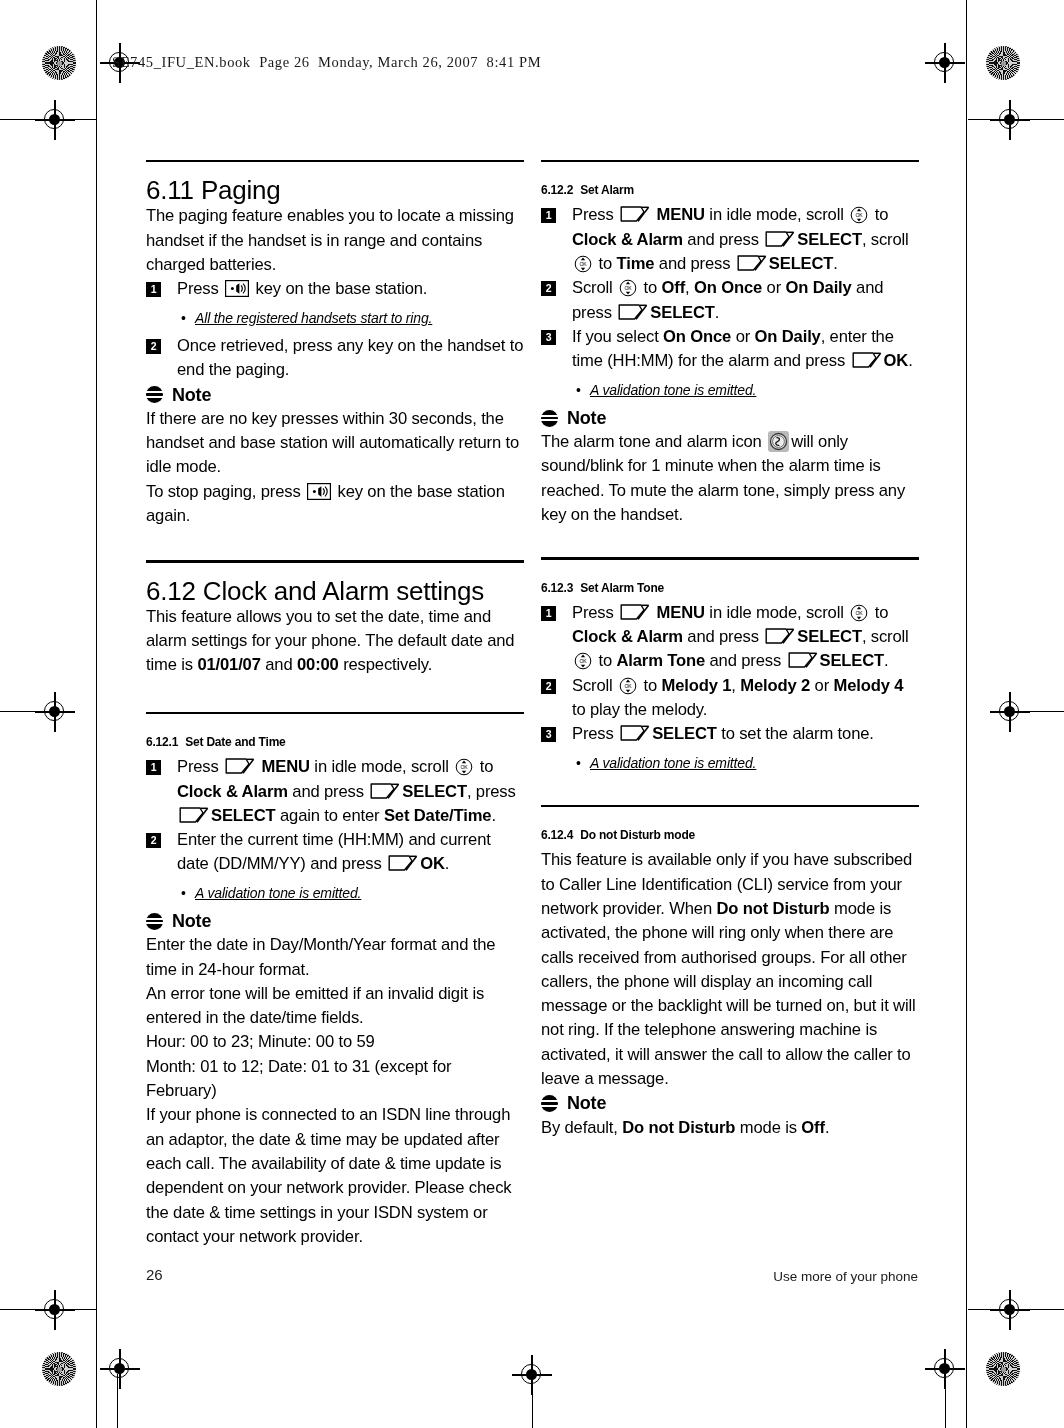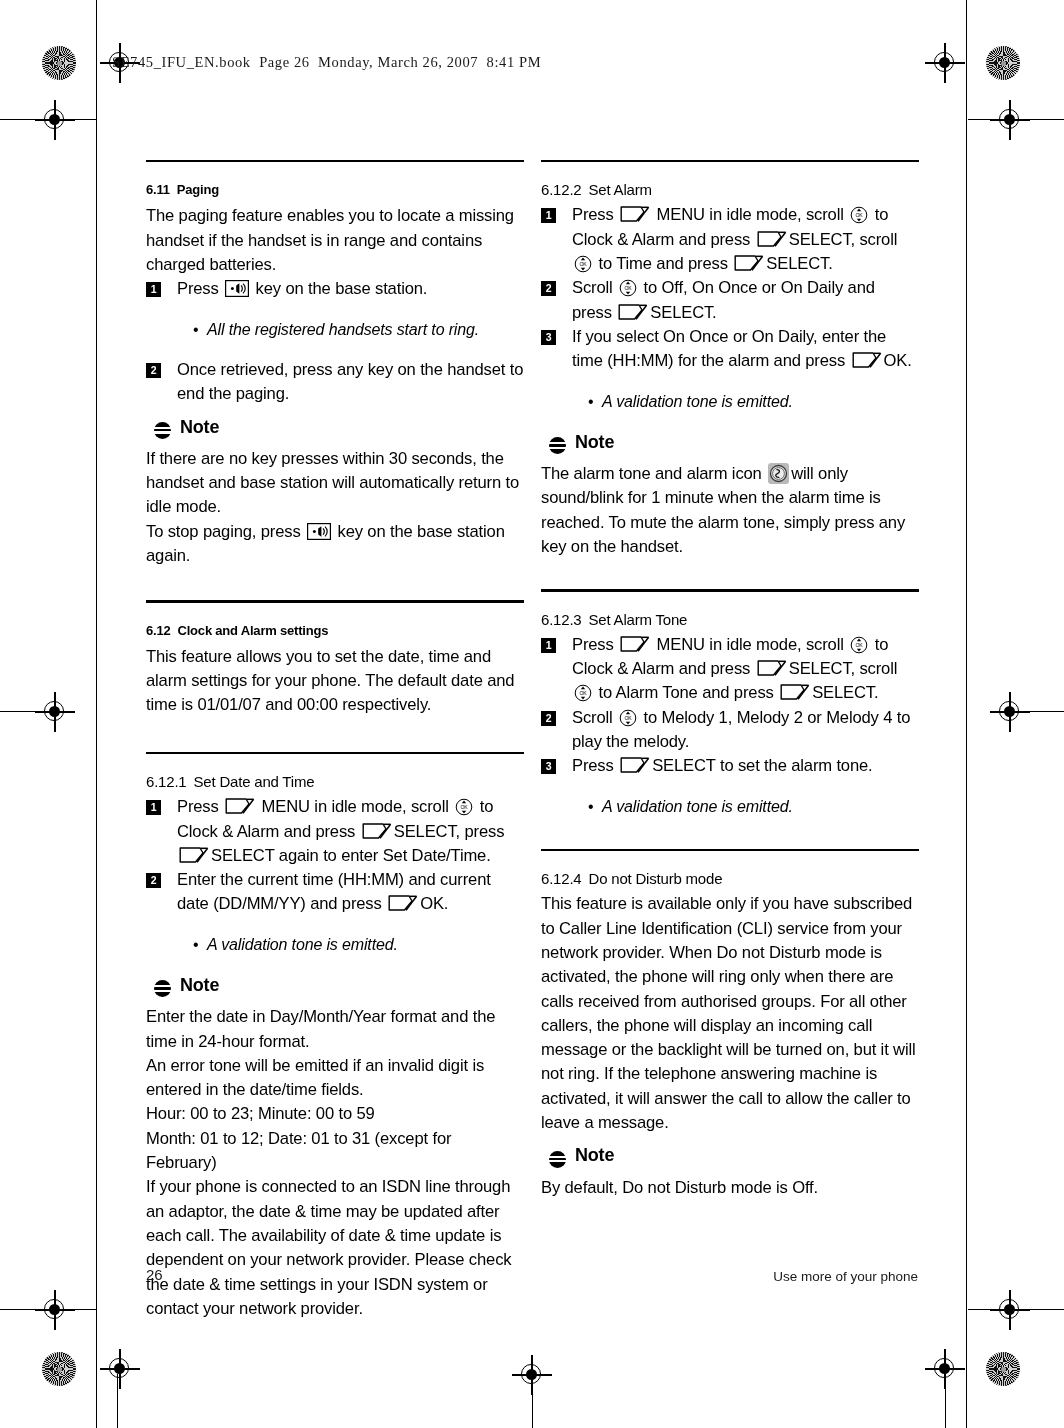--- a/index.html
+++ b/index.html
@@ -98,28 +98,28 @@
   .col-right { left: 541px; top: 160px; }
 
   .rule {
     height: 2.2px;
     background: #000;
     margin-bottom: 16px;
   }
   .rule.mid { margin-top: 14px; margin-bottom: 16px; }
 
   h2.sec {
-    font-size: 13px;
-    font-weight: bold;
+    font-size: 26px;
+    font-weight: normal;
     margin: 0 0 2px 0;
     letter-spacing: -0.2px;
   }
   h3.subsec {
-    font-size: 15px;
-    font-weight: normal;
+    font-size: 12px;
+    font-weight: bold;
     margin: 0 0 1px 0;
     letter-spacing: -0.2px;
   }
   .sec .num, .subsec .num { margin-right: 7px; }
 
   p.body {
     margin: 0;
   }
 
   
@@ -138,37 +138,38 @@
     color: #fff;
     font-size: 10.5px;
     font-weight: bold;
     line-height: 15px;
     text-align: center;
     font-family: "Liberation Sans", sans-serif;
   }
   .bullet {
     position: relative;
     padding-left: 45px;
-    margin: 16px;
+    margin: 4px;
     font-style: italic;
-    font-size: 16px;
+    font-size: 14px;
+    text-decoration: underline;
   }
   .bullet::before {
     content: "\2022";
     position: absolute;
     left: 31px;
     font-style: normal;
   }
 
   
   .callout {
     display: flex;
-    align-items: flex-end;
+    align-items: center;
     gap: 9px;
-    margin: 8px;
+    margin: 0;
     font-size: 18px;
     font-weight: bold;
   }
   .callout .label { letter-spacing: -0.2px; }
 
   
   .ico-note {
     width: 17px; height: 17px;
     border-radius: 50%;
     background: #000;
@@ -264,21 +265,21 @@
 
   .ico-alarm {
     display: inline-block;
     width: 21px;
     height: 21px;
     vertical-align: -5px;
     margin: 0 2px;
   }
   .ico-alarm svg { display: block; }
 
-  b, .b { font-weight: normal; }
+  b, .b { font-weight: bold; }
 
   
   .footer-pageno {
     position: absolute;
     left: 146px;
     top: 1266px;
     font-family: "Liberation Sans", sans-serif;
     font-size: 15px;
     color: #1a1a1a;
   }

